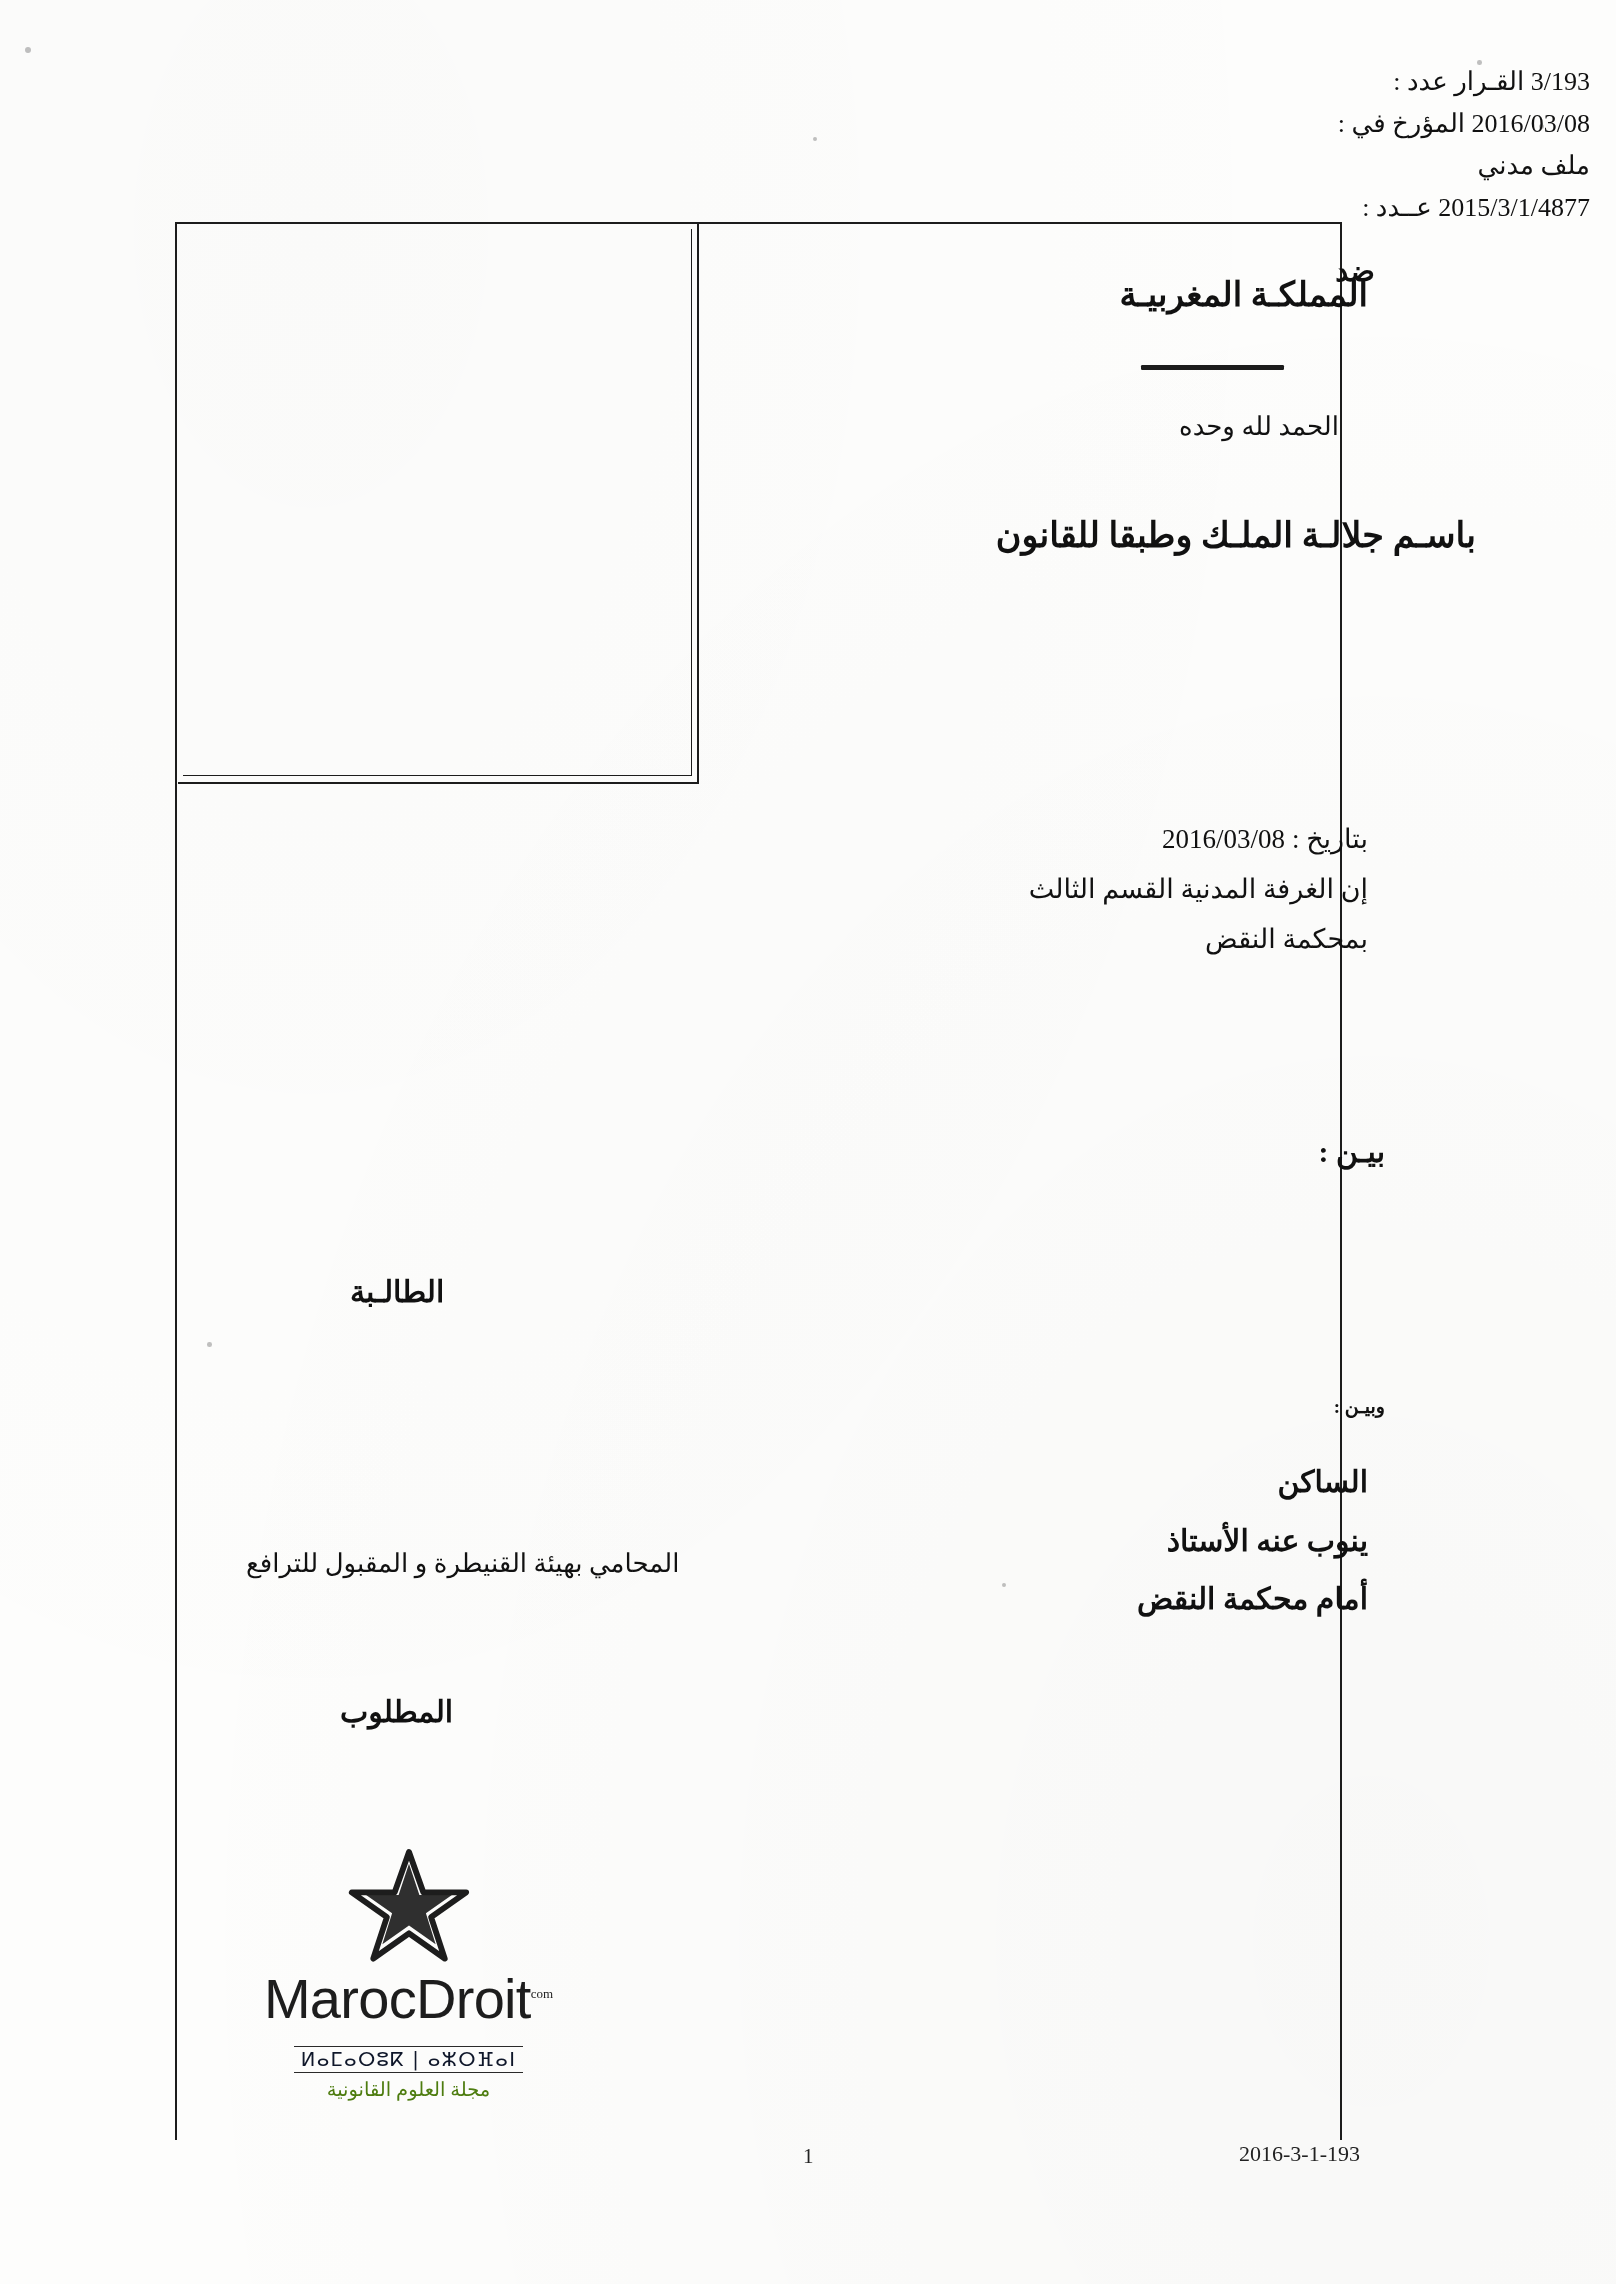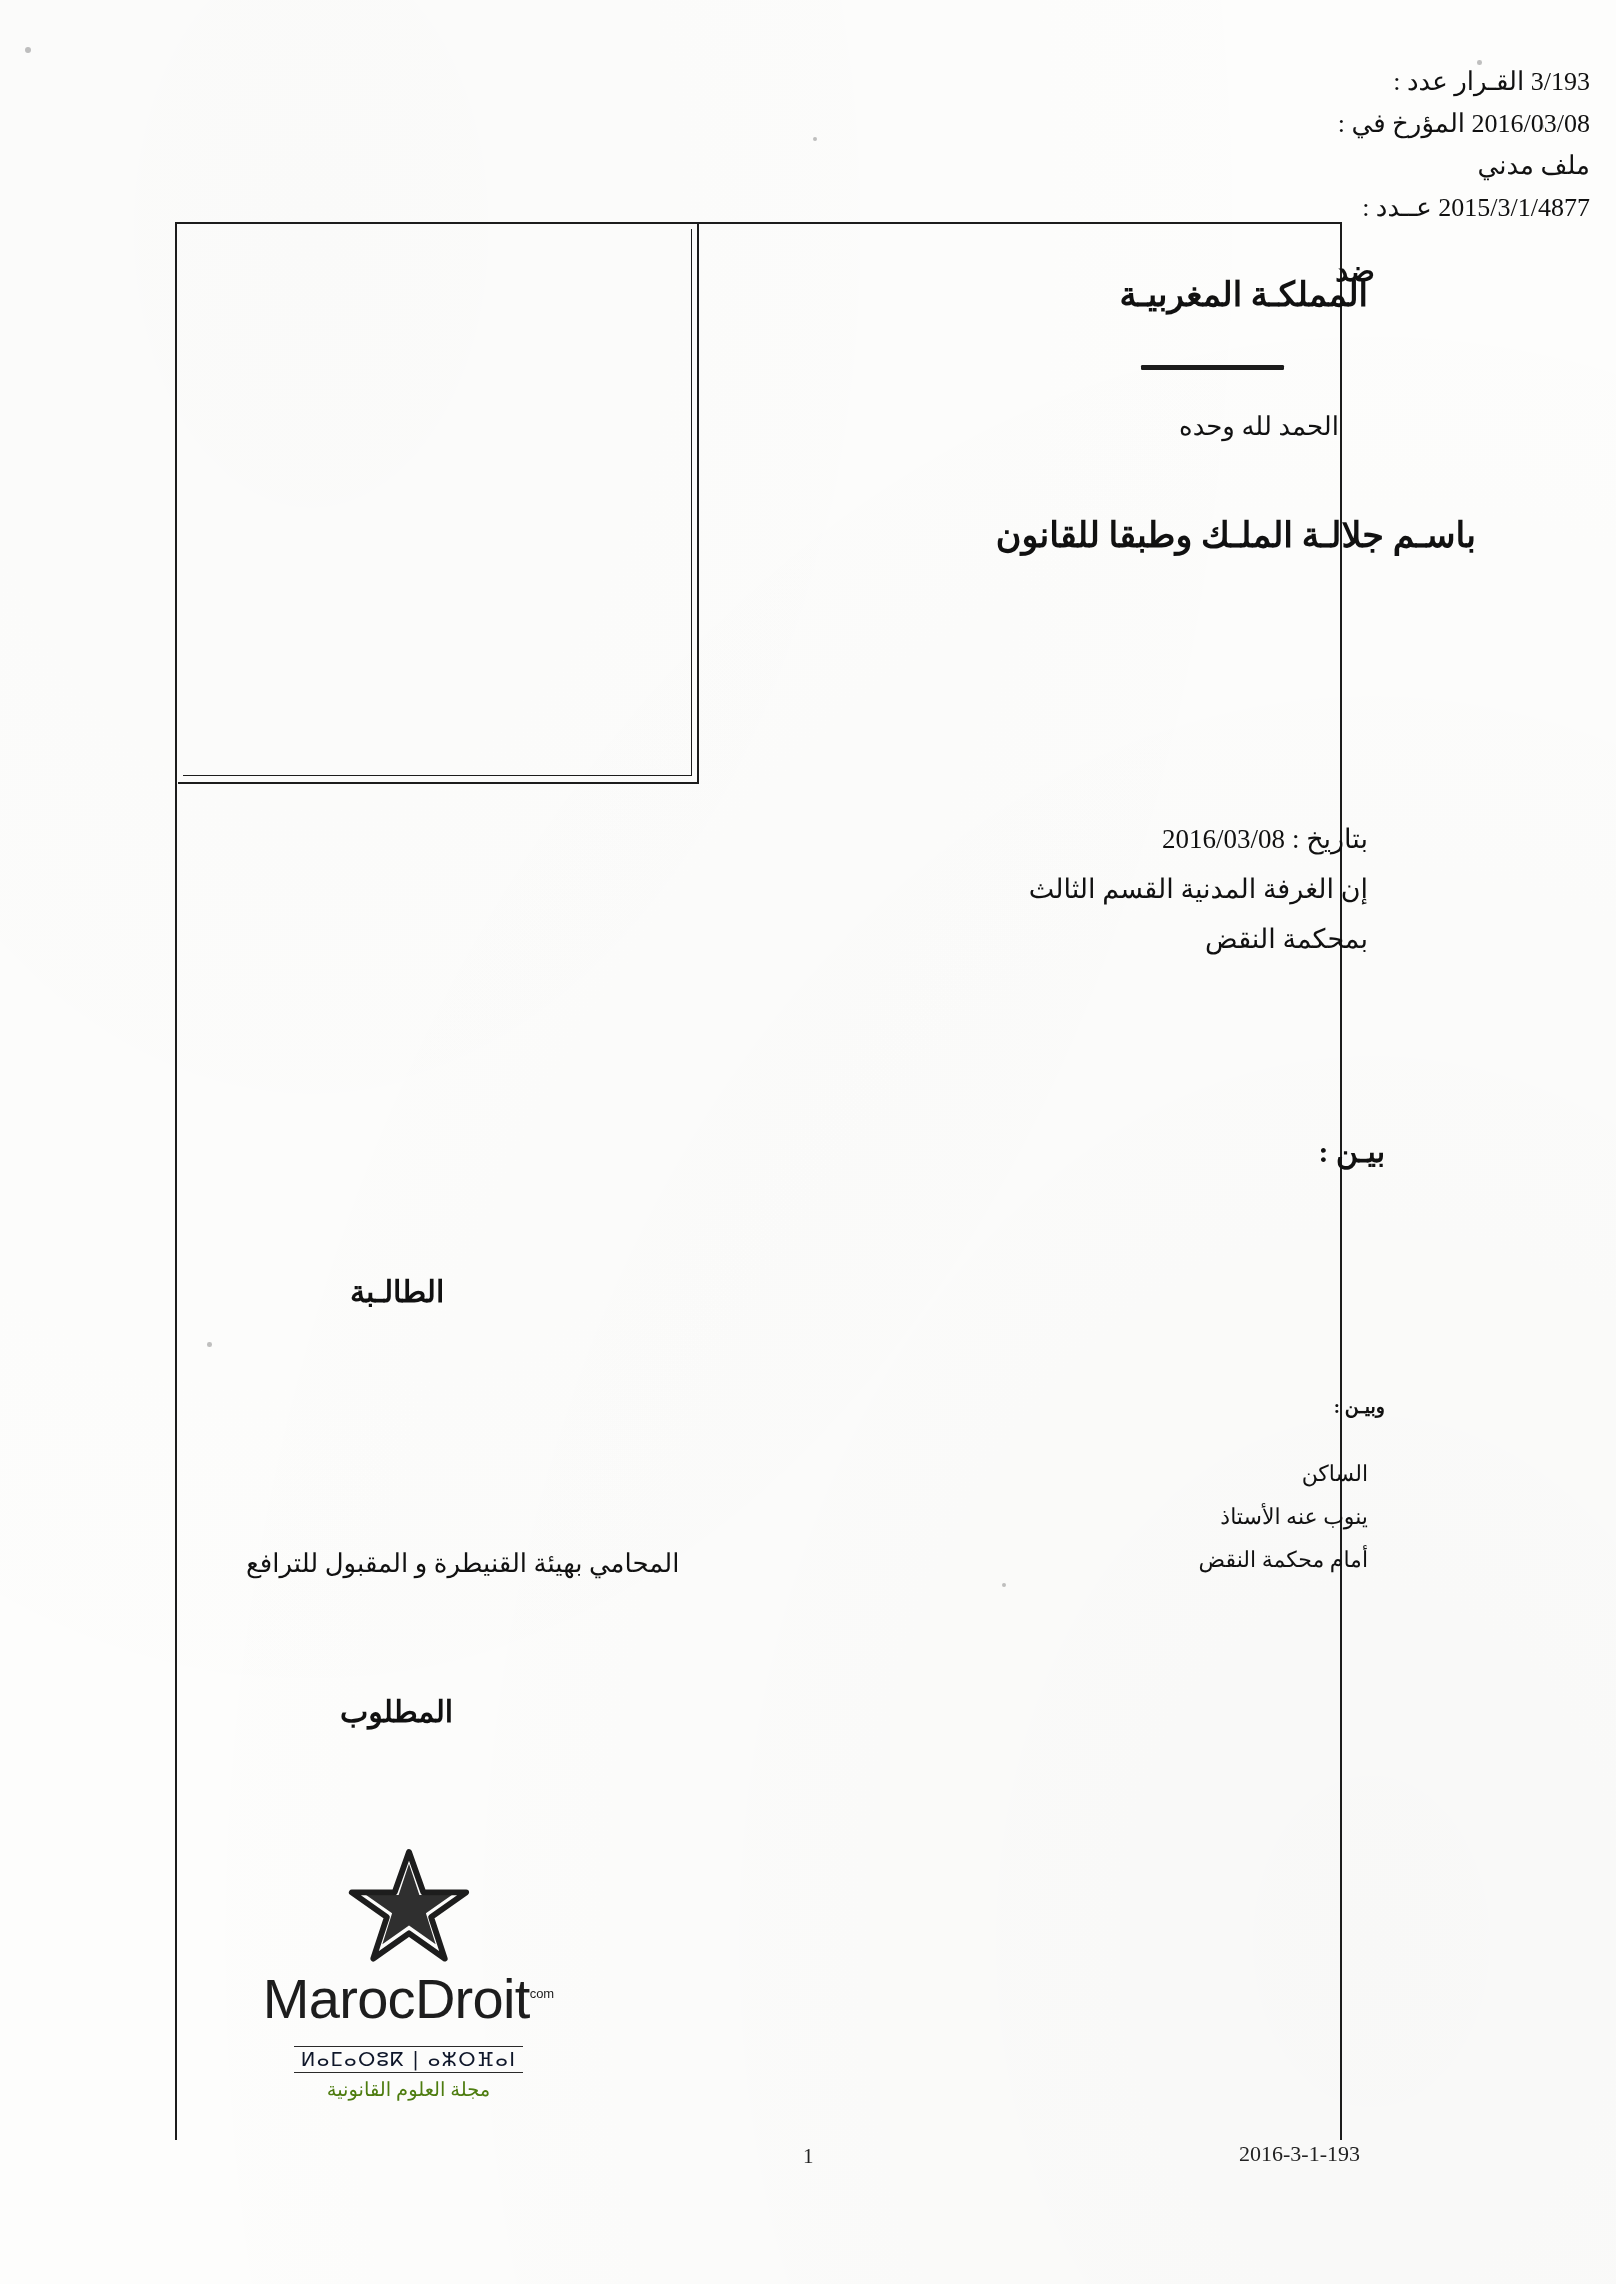--- a/index.html
+++ b/index.html
@@ -151,24 +151,25 @@
     position: absolute;
     right: 231px;
     top: 1395px;
     font-size: 19px;
     font-weight: 700;
   }
   .resp-lines {
     position: absolute;
     right: 248px;
     top: 1453px;
-    font-size: 22px;
+    font-size: 30px;
     line-height: 1.95;
     text-align: right;
     white-space: nowrap;
+    font-weight: bold;
   }
   .lawyer-line {
     position: absolute;
     left: 261px;
     top: 1548px;
     font-size: 26px;
     white-space: nowrap;
   }
   .party-respondent {
     position: absolute;
@@ -199,20 +200,21 @@
     letter-spacing: -0.7px;
     color: #1d1d1d;
     line-height: 1;
     position: relative;
     display: inline-block;
   }
   .logo-word .sup {
     font-size: 13px;
     vertical-align: super;
     letter-spacing: 0;
+    font-family: Liberation Serif, serif;
   }
   .logo-tif {
     font-family: "DejaVu Sans", sans-serif;
     font-size: 19.5px;
     letter-spacing: 1.3px;
     color: #0f172a;
     margin-top: 19px;
     border-top: 1.3px solid #2a2a2a;
     border-bottom: 1.3px solid #2a2a2a;
     display: inline-block;

